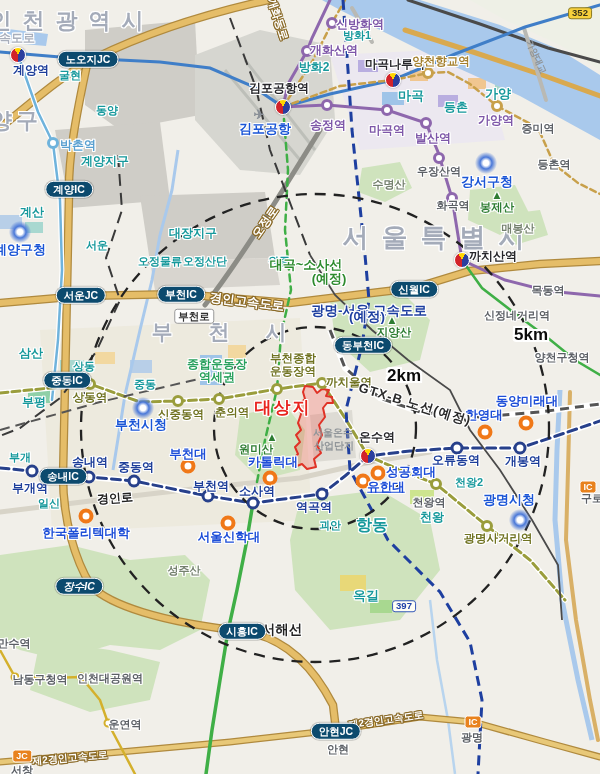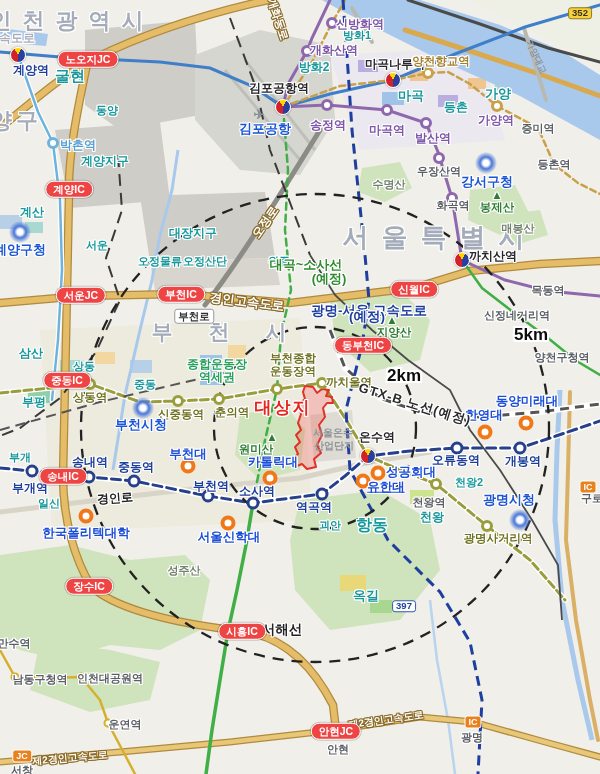--- a/index.html
+++ b/index.html
@@ -34,21 +34,21 @@
        text-shadow:-2px -2px 0 #fff,2px -2px 0 #fff,-2px 2px 0 #fff,2px 2px 0 #fff,
                    0 -2px 0 #fff,0 2px 0 #fff,-2px 0 0 #fff,2px 0 0 #fff;}
   .rw{color:#fff;font-size:12px;
        text-shadow:-1px -1px 0 #8a6a28,1px -1px 0 #8a6a28,-1px 1px 0 #8a6a28,1px 1px 0 #8a6a28,
                    0 -1px 0 #8a6a28,0 1px 0 #8a6a28,-1px 0 0 #8a6a28,1px 0 0 #8a6a28;}
   .rd{color:#222;font-size:12px;}
   .rbub{background:#fff;border:1px solid #999;border-radius:3px;padding:1px 3px;
         color:#333;font-size:10.5px;text-shadow:none;}
   .faint{color:#909599;font-size:10px;text-shadow:none;}
   .plane{color:#8a9098;font-size:13px;text-shadow:none;}
-  .bdg{background:#ef4444;color:#fff;border:1.5px solid #fff;border-radius:10px;
+  .bdg{background:#0c4a6e;color:#fff;border:1.5px solid #fff;border-radius:10px;
        padding:2px 7px;font-size:10.5px;text-shadow:none;box-shadow:0 0 0 1px rgba(0,0,0,.18);}
   .bdg2{background:#e8821e;color:#fff;border:1px solid #fff;border-radius:3px;
        padding:1px 3px;font-size:9px;text-shadow:none;}
   .rnum{background:#fffef5;color:#1d3fa8;border:1.5px solid #3558b8;border-radius:3px;
        padding:0 3px;font-size:9.5px;text-shadow:none;}
   .rnum2{background:#f7d03c;color:#3a3417;border:1px solid #8a7a20;border-radius:3px;
        padding:0 3px;font-size:9.5px;text-shadow:none;}
   
   .mk{position:absolute;transform:translate(-50%,-50%);border-radius:50%;
       box-sizing:border-box;background:#fff;}
@@ -235,21 +235,21 @@
       <div class="lbl city" style="left: 440px; top: 237px; font-size: 26px; letter-spacing: 13px;">서울특별시</div>
       <div class="lbl city" style="left: 237px; top: 331px; font-size: 21px; letter-spacing: 36px;">부천시</div>
       <div class="lbl ghost" style="left: 17px; top: 38px;">속도로</div>
       <div class="lbl dist" style="left: 105px; top: 161px;">계양지구</div>
       <div class="lbl dist" style="left: 193px; top: 233px;">대장지구</div>
       <div class="lbl dist" style="left: 160px; top: 261px; font-size: 11px;">오정물류</div>
       <div class="lbl dist" style="left: 205px; top: 261px; font-size: 11px;">오정산단</div>
       <div class="lbl dist" style="left: 279px; top: 261px; font-size: 11px;">원종</div>
       <div class="lbl dist" style="left: 97px; top: 245px; font-size: 11px;">서운</div>
       <div class="lbl dist" style="left: 32px; top: 212px;">계산</div>
-      <div class="lbl dist" style="left: 70px; top: 75px; font-size: 15px;">굴현</div>
+      <div class="lbl dist" style="left: 70px; top: 75px; font-size: 11px;">굴현</div>
       <div class="lbl dist" style="left: 107px; top: 110px; font-size: 11px;">동양</div>
       <div class="lbl dist" style="left: 31px; top: 353px;">삼산</div>
       <div class="lbl dist" style="left: 84px; top: 366px; font-size: 11px;">상동</div>
       <div class="lbl dist" style="left: 145px; top: 384px; font-size: 11px;">중동</div>
       <div class="lbl dist" style="left: 34px; top: 402px;">부평</div>
       <div class="lbl dist" style="left: 20px; top: 457px; font-size: 11px;">부개</div>
       <div class="lbl dist" style="left: 49px; top: 503px; font-size: 11px;">일신</div>
       <div class="lbl dist" style="left: 411px; top: 95px; font-size: 13px;">마곡</div>
       <div class="lbl dist" style="left: 456px; top: 107px;">등촌</div>
       <div class="lbl dist" style="left: 498px; top: 93px; font-size: 13px;">가양</div>
@@ -349,21 +349,21 @@
       <div class="lbl scale" style="left: 404px; top: 375px;">2km</div>
       <div class="lbl scale" style="left: 531px; top: 334px;">5km</div>
       <div class="lbl bdg" style="left: 88px; top: 59px;">노오지JC</div>
       <div class="lbl bdg" style="left: 69px; top: 189px;">계양IC</div>
       <div class="lbl bdg" style="left: 81px; top: 295px;">서운JC</div>
       <div class="lbl bdg" style="left: 181px; top: 294px;">부천IC</div>
       <div class="lbl bdg" style="left: 67px; top: 380px;">중동IC</div>
       <div class="lbl bdg" style="left: 63px; top: 476px;">송내IC</div>
       <div class="lbl bdg" style="left: 363px; top: 345px;">동부천IC</div>
       <div class="lbl bdg" style="left: 414px; top: 289px;">신월IC</div>
-      <div class="lbl bdg" style="left: 89px; top: 586px;">장수IC</div>
+      <div class="lbl bdg" style="left: 79px; top: 586px; font-style: italic;">장수IC</div>
       <div class="lbl bdg" style="left: 242px; top: 631px;">시흥IC</div>
       <div class="lbl bdg" style="left: 336px; top: 731px;">안현JC</div>
       <div class="lbl bdg2" style="left: 22px; top: 756px;">JC</div>
       <div class="lbl bdg2" style="left: 473px; top: 722px;">IC</div>
       <div class="lbl bdg2" style="left: 588px; top: 487px;">IC</div>
       <div class="lbl rnum" style="left: 404px; top: 606px;">397</div>
       <div class="lbl rnum2" style="left: 580px; top: 13px;">352</div>
     </div>
 </div>
 

